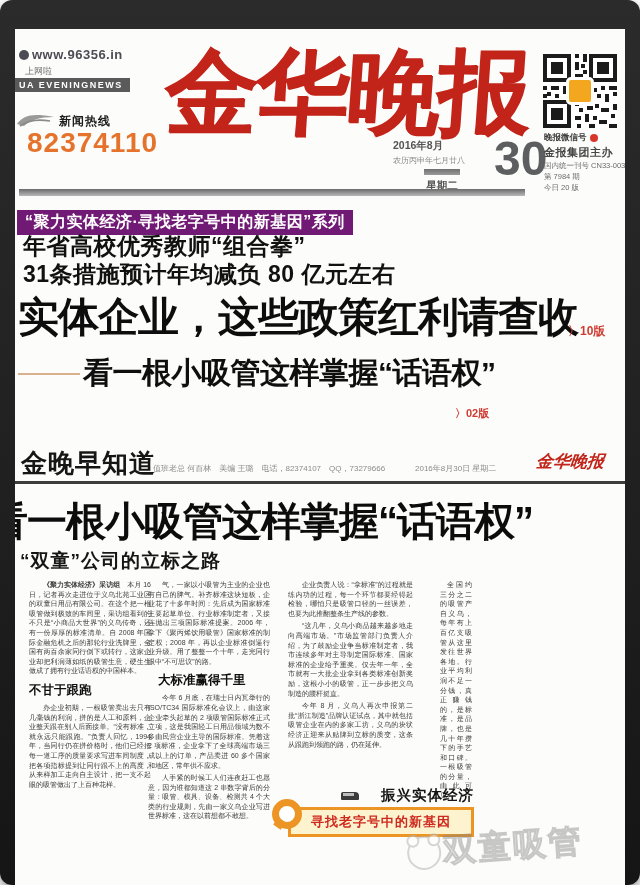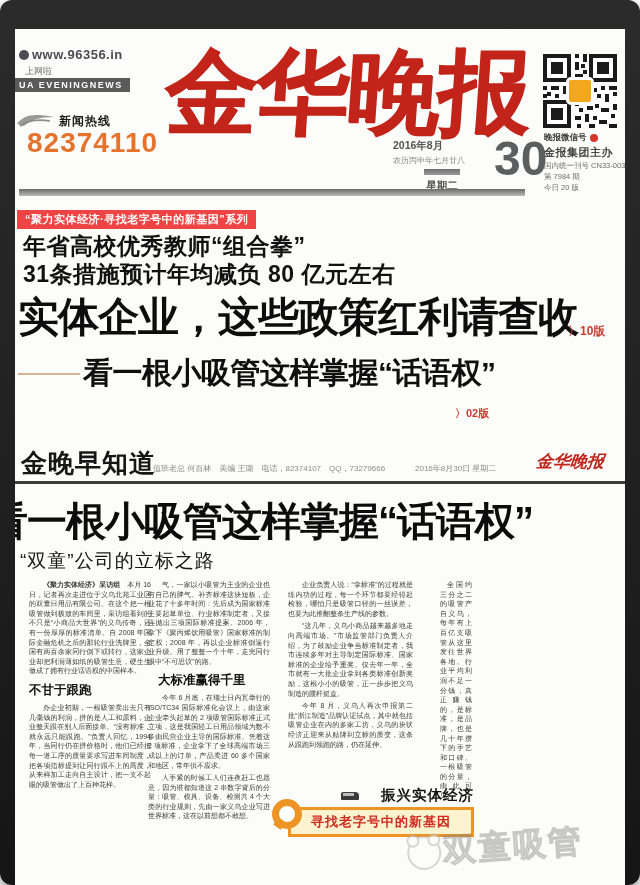--- a/index.html
+++ b/index.html
@@ -26,41 +26,41 @@
   .daynum{left:479px;top:106px;font-size:48px;font-weight:900;color:#5d5e60;line-height:1;}
   .mh-rule{left:4px;top:160px;width:506px;height:7px;background:linear-gradient(180deg,#6b6b6b,#b9b9b9);}
   .qr{left:528px;top:25px;width:74px;height:74px;background:#fff;}
   .qr-center{position:absolute;left:23px;top:23px;width:28px;height:28px;background:#f2a71f;border:3px solid #fff;border-radius:5px;box-sizing:border-box;}
   .wechat-row{left:529px;top:103px;display:flex;align-items:center;gap:3px;font-size:8.5px;font-weight:bold;color:#3a3a3a;}
   .wechat-ico{width:8px;height:8px;border-radius:50%;background:#d6362b;display:inline-block;}
   .sponsor{left:529px;top:116px;font-size:11px;font-weight:800;color:#474747;letter-spacing:.5px;}
   .issue{left:529px;font-size:7.5px;color:#6b6b6b;white-space:nowrap;}
 
   
-  .series-badge{left:2px;top:181px;background:#ef4444;color:#fff;font-size:11px;font-weight:bold;padding:2px 8px;letter-spacing:.5px;}
+  .series-badge{left:2px;top:181px;background:#701a75;color:#fff;font-size:16px;font-weight:bold;padding:2px 8px;letter-spacing:.5px;}
   .kicker{left:8px;font-size:23px;font-weight:900;color:#111;letter-spacing:.5px;white-space:nowrap;}
   .headline1{left:3px;top:261px;font-size:41px;font-weight:900;color:#0d0d0d;letter-spacing:-1px;white-space:nowrap;}
   .pageref{color:#cf3b31;font-weight:bold;white-space:nowrap;}
   .ref1{left:553px;top:294px;font-size:12px;}
   .tan-line{left:3px;top:344px;width:62px;height:2px;background:#d8b28c;}
   .headline2{left:68px;top:324px;font-size:30px;font-weight:900;color:#0f0f0f;letter-spacing:-.5px;white-space:nowrap;}
   .deck2{left:82px;top:372px;font-size:19px;font-weight:bold;color:#1c1c1c;letter-spacing:1px;}
   .ref2{left:440px;top:377px;font-size:11px;}
 
   
   .band-title{left:6px;top:417px;font-size:26px;font-weight:900;color:#161616;letter-spacing:1px;}
   .band-meta{left:138px;top:434px;font-size:8px;color:#8c8c8c;white-space:nowrap;}
   .band-date{left:400px;top:434px;font-size:8px;color:#8c8c8c;white-space:nowrap;}
   .band-logo{left:521px;top:421px;font-family:"DejaVu Serif","Liberation Serif",serif;font-size:17px;font-weight:900;color:#c1251b;font-style:italic;transform:skewX(-6deg);}
   .band-rule{left:0;top:452px;width:610px;height:3px;background:#3d3d3d;}
 
   
   .art-headline-clip{left:0;top:465px;width:610px;height:50px;overflow:hidden;}
   .art-headline{margin-left:-27px;font-size:40px;font-weight:900;color:#0c0c0c;letter-spacing:-1px;white-space:nowrap;}
-  .art-deck{left:5px;top:519px;font-size:19px;font-weight:400;color:#161616;letter-spacing:1px;text-align:center;}
+  .art-deck{left:5px;top:519px;font-size:19px;font-weight:700;color:#161616;letter-spacing:1px;text-align:center;}
   .col{top:551px;height:302px;overflow:hidden;}
   .col1{left:14px;width:122px;}
   .col2{left:133px;width:122px;}
   .col3{left:273px;width:125px;height:204px;}
   .col4{left:425px;width:32px;}
   .p{font-size:7px;line-height:9.6px;text-align:justify;color:#3b3b3b;text-indent:14px;margin:0 0 3px;filter:blur(.3px);}
   .p .lead{font-weight:bold;}
   .sh{font-size:12.5px;font-weight:900;color:#0f0f0f;margin:6px 0 4px;filter:none;}
   .sh-c{margin-left:10px;}
 

